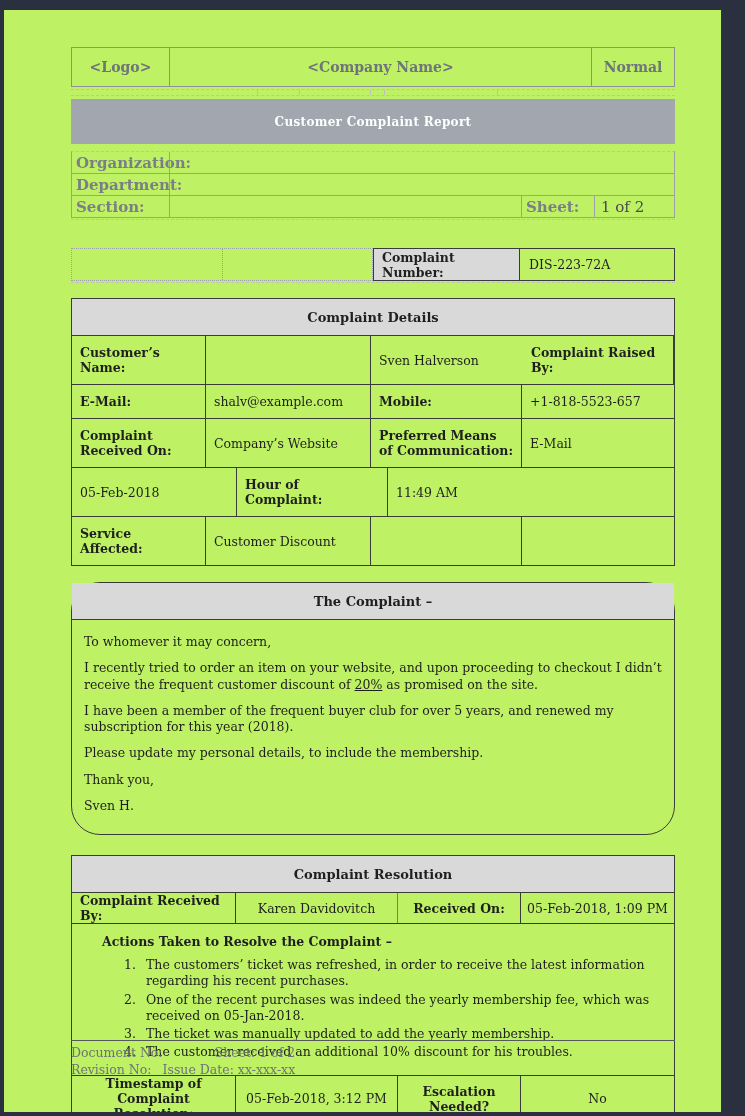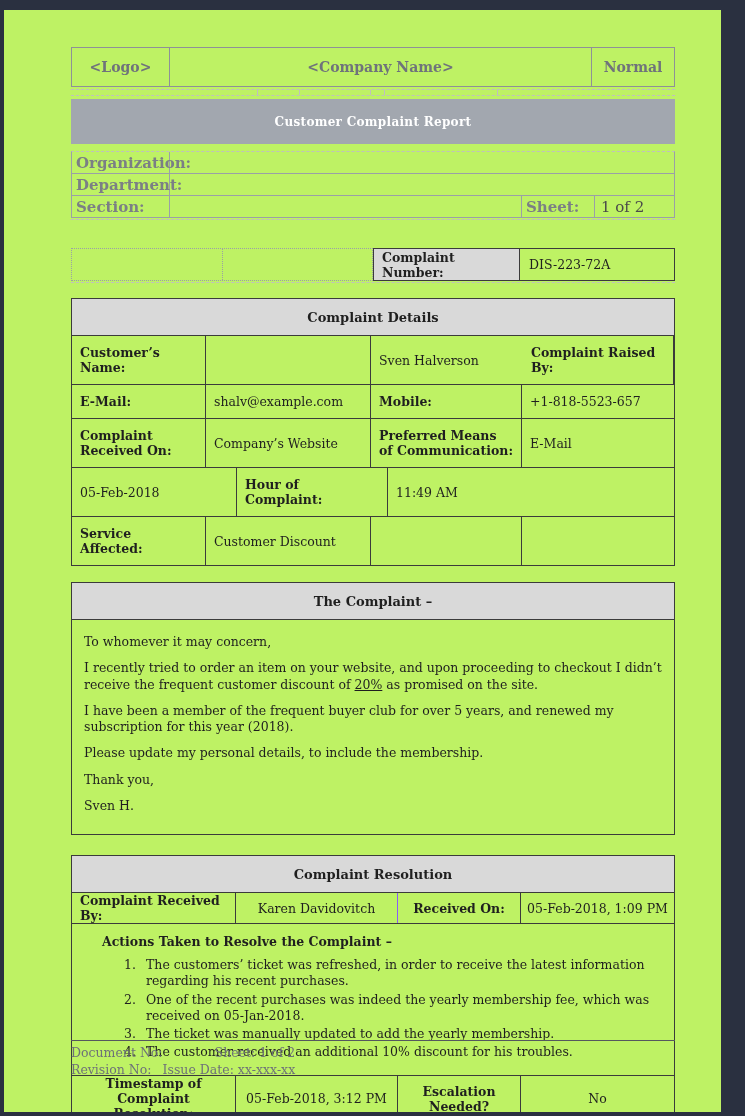--- a/index.html
+++ b/index.html
@@ -59,21 +59,21 @@
   .details{margin-top:15px;}
   .d-row{display:flex;border-bottom:1px solid #3b3b3b;}
   .d-row:last-child{border-bottom:none;}
   .d-cell{box-sizing:border-box;padding:9px 8px;display:flex;align-items:center;}
   .d-l1{width:134px;border-right:1px solid #3b3b3b;font-weight:bold;}
   .d-v1{width:165px;border-right:1px solid #3b3b3b;}
   .d-l2{width:151px;border-right:1px solid #3b3b3b;font-weight:bold;}
   .d-v2{flex:1;}
 
   
-  .complaint{margin-top:16px;}
+  .complaint{margin-top:16px;border-radius:29px;}
   .c-body{padding:4px 12px 10px 12px;}
   .c-body p{margin:10px 0;font-size:12.5px;line-height:1.3;}
   .u{text-decoration:underline;}
 
   
   .resolution{margin-top:20px;}
   .r-row1{display:flex;border-bottom:1px solid #3b3b3b;height:30px;}
   .r-cell{box-sizing:border-box;display:flex;align-items:center;}
   .r-l1{width:164px;border-right:1px solid #3b3b3b;font-weight:bold;padding-left:8px;}
   .r-v1{width:162px;border-right:1px solid #8b5cf6;justify-content:center;}

